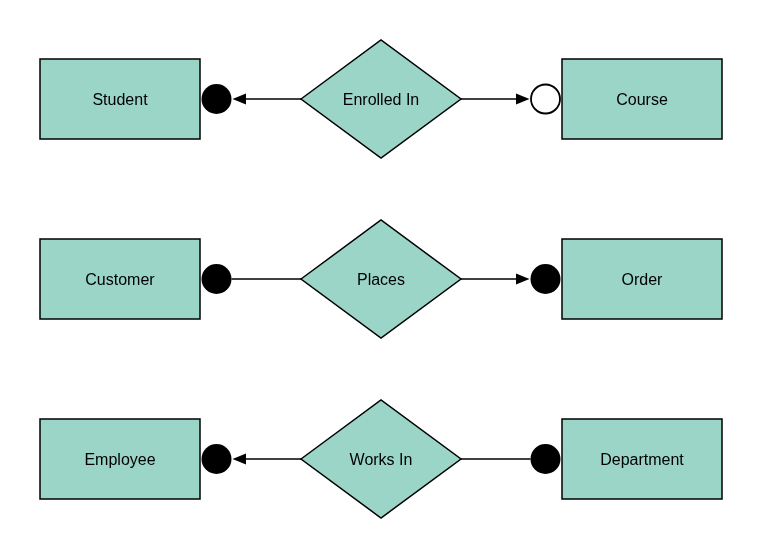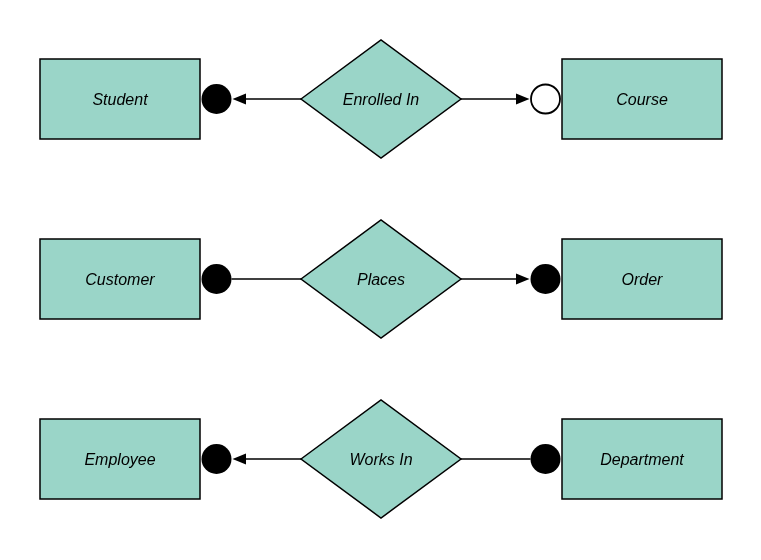--- a/index.html
+++ b/index.html
@@ -6,21 +6,20 @@
     margin: 0;
     padding: 0;
     background: #ffffff;
   }
   .page {
     position: relative;
     width: 761px;
     height: 560px;
     background: #ffffff;
     overflow: hidden;
-    font-style: italic;
   }
   svg { display: block; }
   .entity-shape {
     stroke: #000000;
     stroke-width: 1.5;
   }
   .connector {
     stroke: #000000;
     stroke-width: 1.3;
     fill: none;

